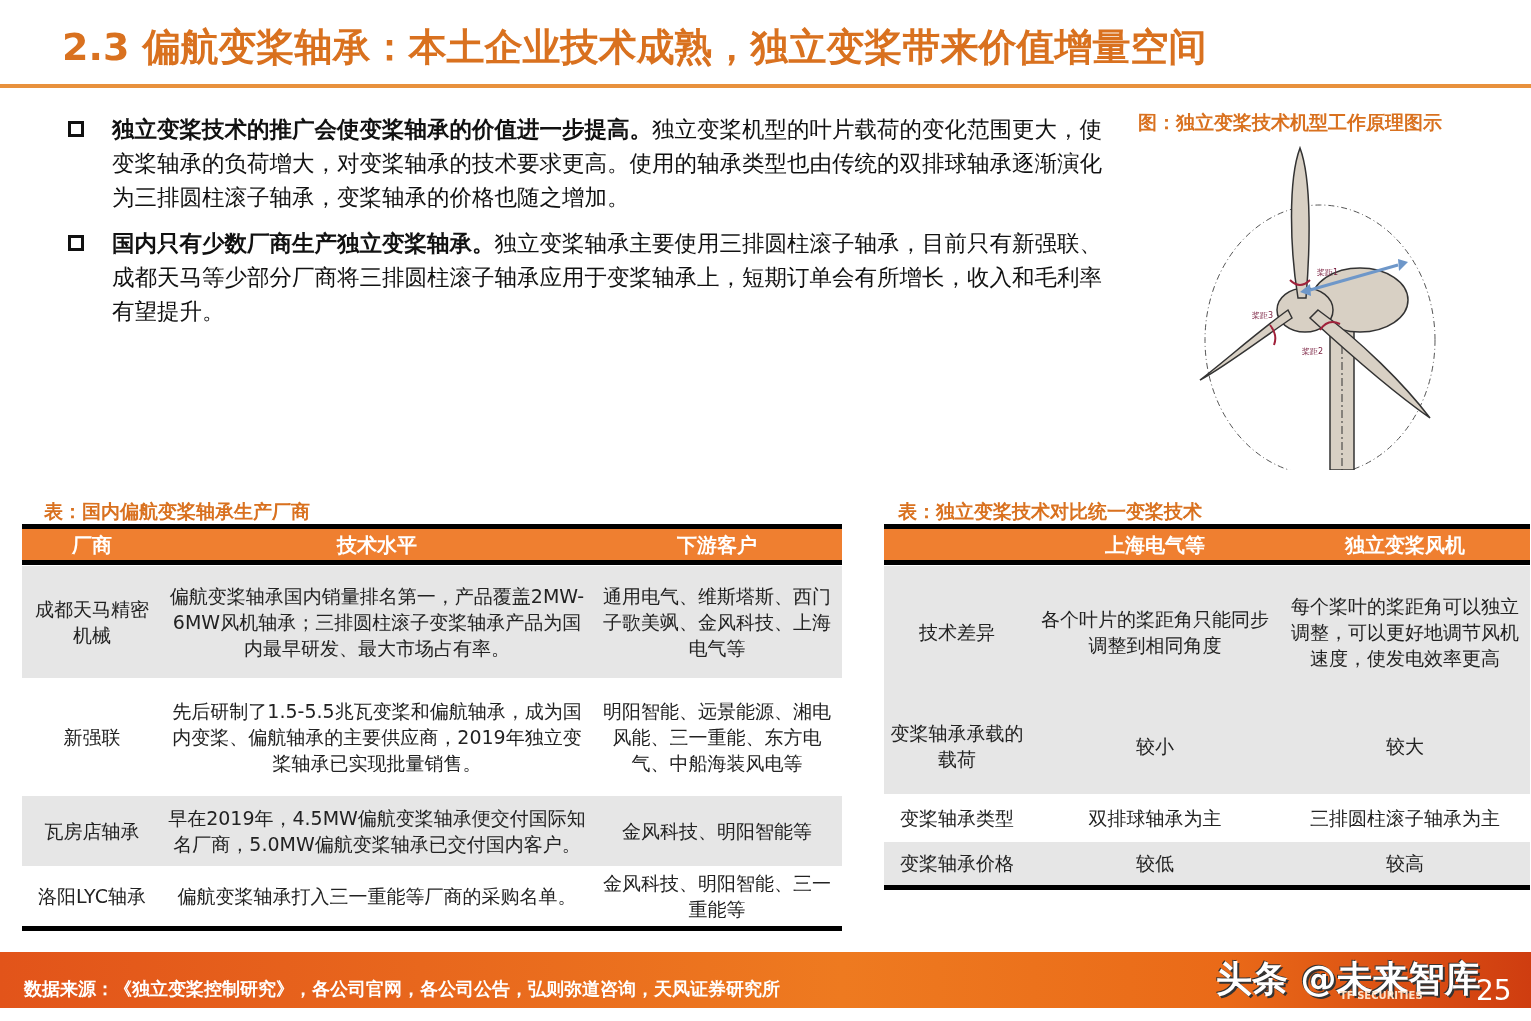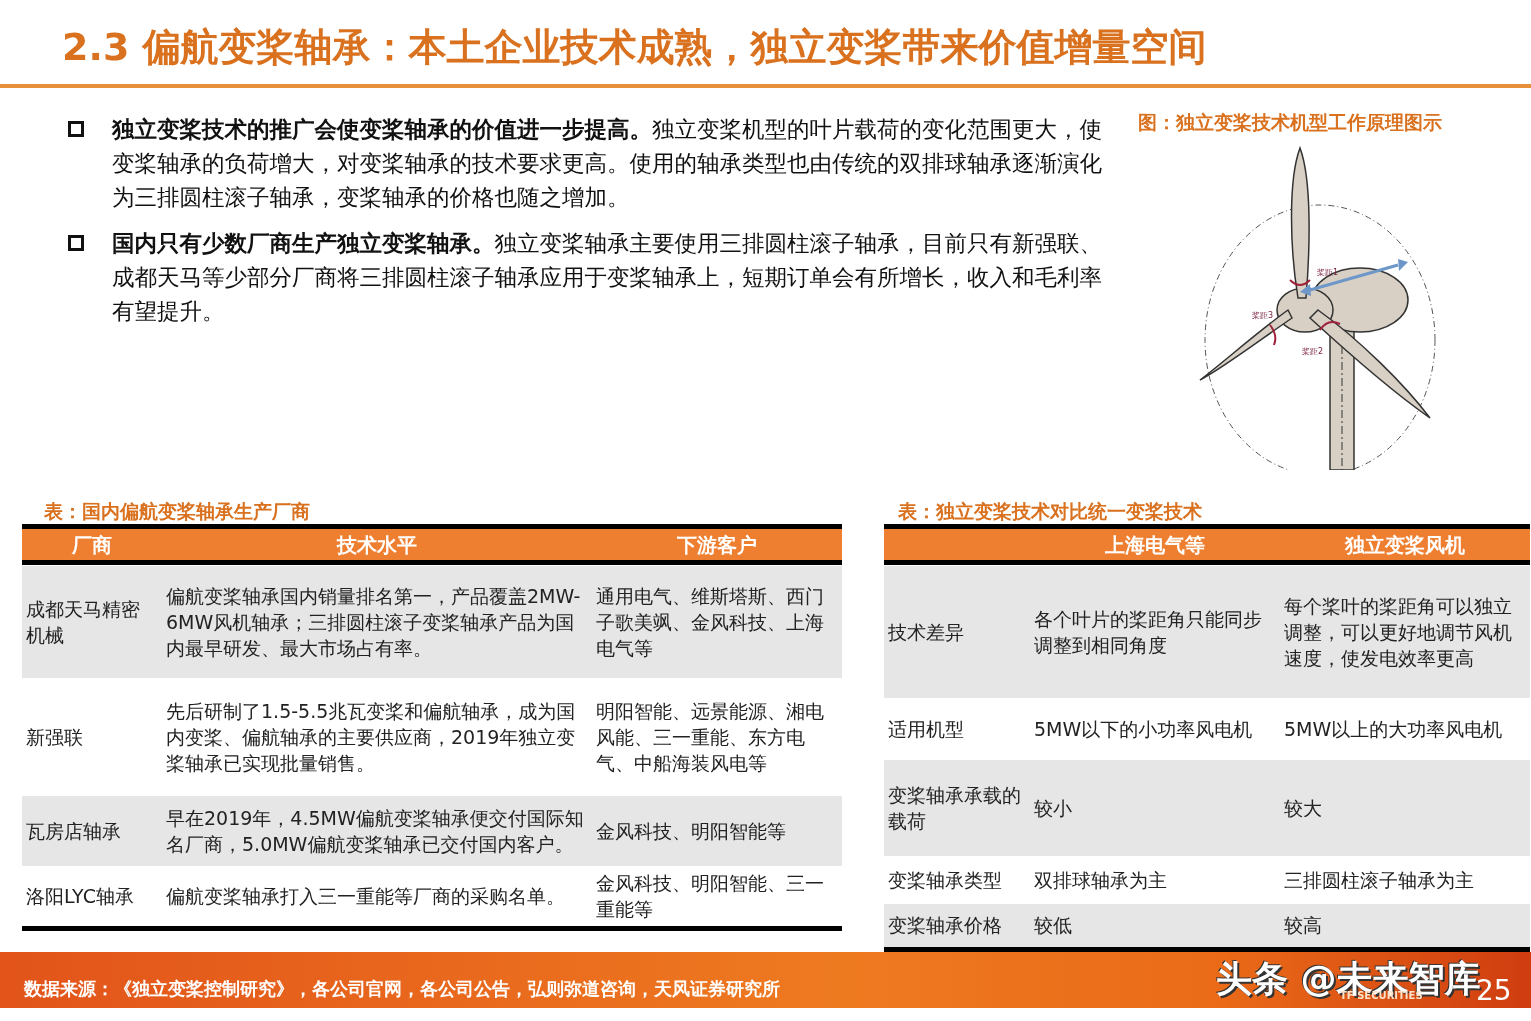--- a/index.html
+++ b/index.html
@@ -23,21 +23,21 @@
 
   .fig-caption {
     position: absolute; left: 1138px; top: 110px; font-size: 19px; font-weight: bold; color: #d9711f;
   }
   .turbine { position: absolute; left: 1180px; top: 140px; width: 300px; height: 330px; }
 
   .tbl-caption { position: absolute; font-size: 19px; font-weight: bold; color: #d9711f; margin-top: 8px; }
   .tbl-caption.left { left: 44px; top: 491px; }
   .tbl-caption.right { left: 898px; top: 491px; }
 
-  table { position: absolute; border-collapse: collapse; font-size: 19px; line-height: 26px; }
+  table { position: absolute; border-collapse: collapse; font-size: 19px; line-height: 26px; text-align: center; }
   table th {
     background: #ef7f30; color: #fff; font-weight: bold; font-size: 20px;
     border-top: 5px solid #000; border-bottom: 5px solid #000; height: 36px; padding: 0 4px;
   }
   table td { padding: 4px 4px; vertical-align: middle; color: #222; }
   tr.shade td { background: #e6e6e6; }
   table.t1 { left: 22px; top: 524px; width: 820px; border-bottom: 5px solid #000; }
   table.t2 { left: 884px; top: 524px; width: 646px; border-bottom: 5px solid #000; }
   .sep td { height: 3px; padding: 0; background: #fff; }
 
@@ -144,25 +144,20 @@
     <th>独立变桨风机</th>
   </tr>
   <tr class="sep">
         <td colspan="3"></td>
       </tr>
   <tr class="shade" style="height:132px">
     <td>技术差异</td>
     <td>各个叶片的桨距角只能同步调整到相同角度</td>
     <td>每个桨叶的桨距角可以独立调整，可以更好地调节风机速度，使发电效率更高</td>
   </tr>
-  <tr style="height:62px">
-    <td>适用机型</td>
-    <td>5MW以下的小功率风电机</td>
-    <td>5MW以上的大功率风电机</td>
-  </tr>
   <tr class="shade" style="height:96px">
     <td>变桨轴承承载的载荷</td>
     <td>较小</td>
     <td>较大</td>
   </tr>
   <tr style="height:48px">
     <td>变桨轴承类型</td>
     <td>双排球轴承为主</td>
     <td>三排圆柱滚子轴承为主</td>
   </tr>

